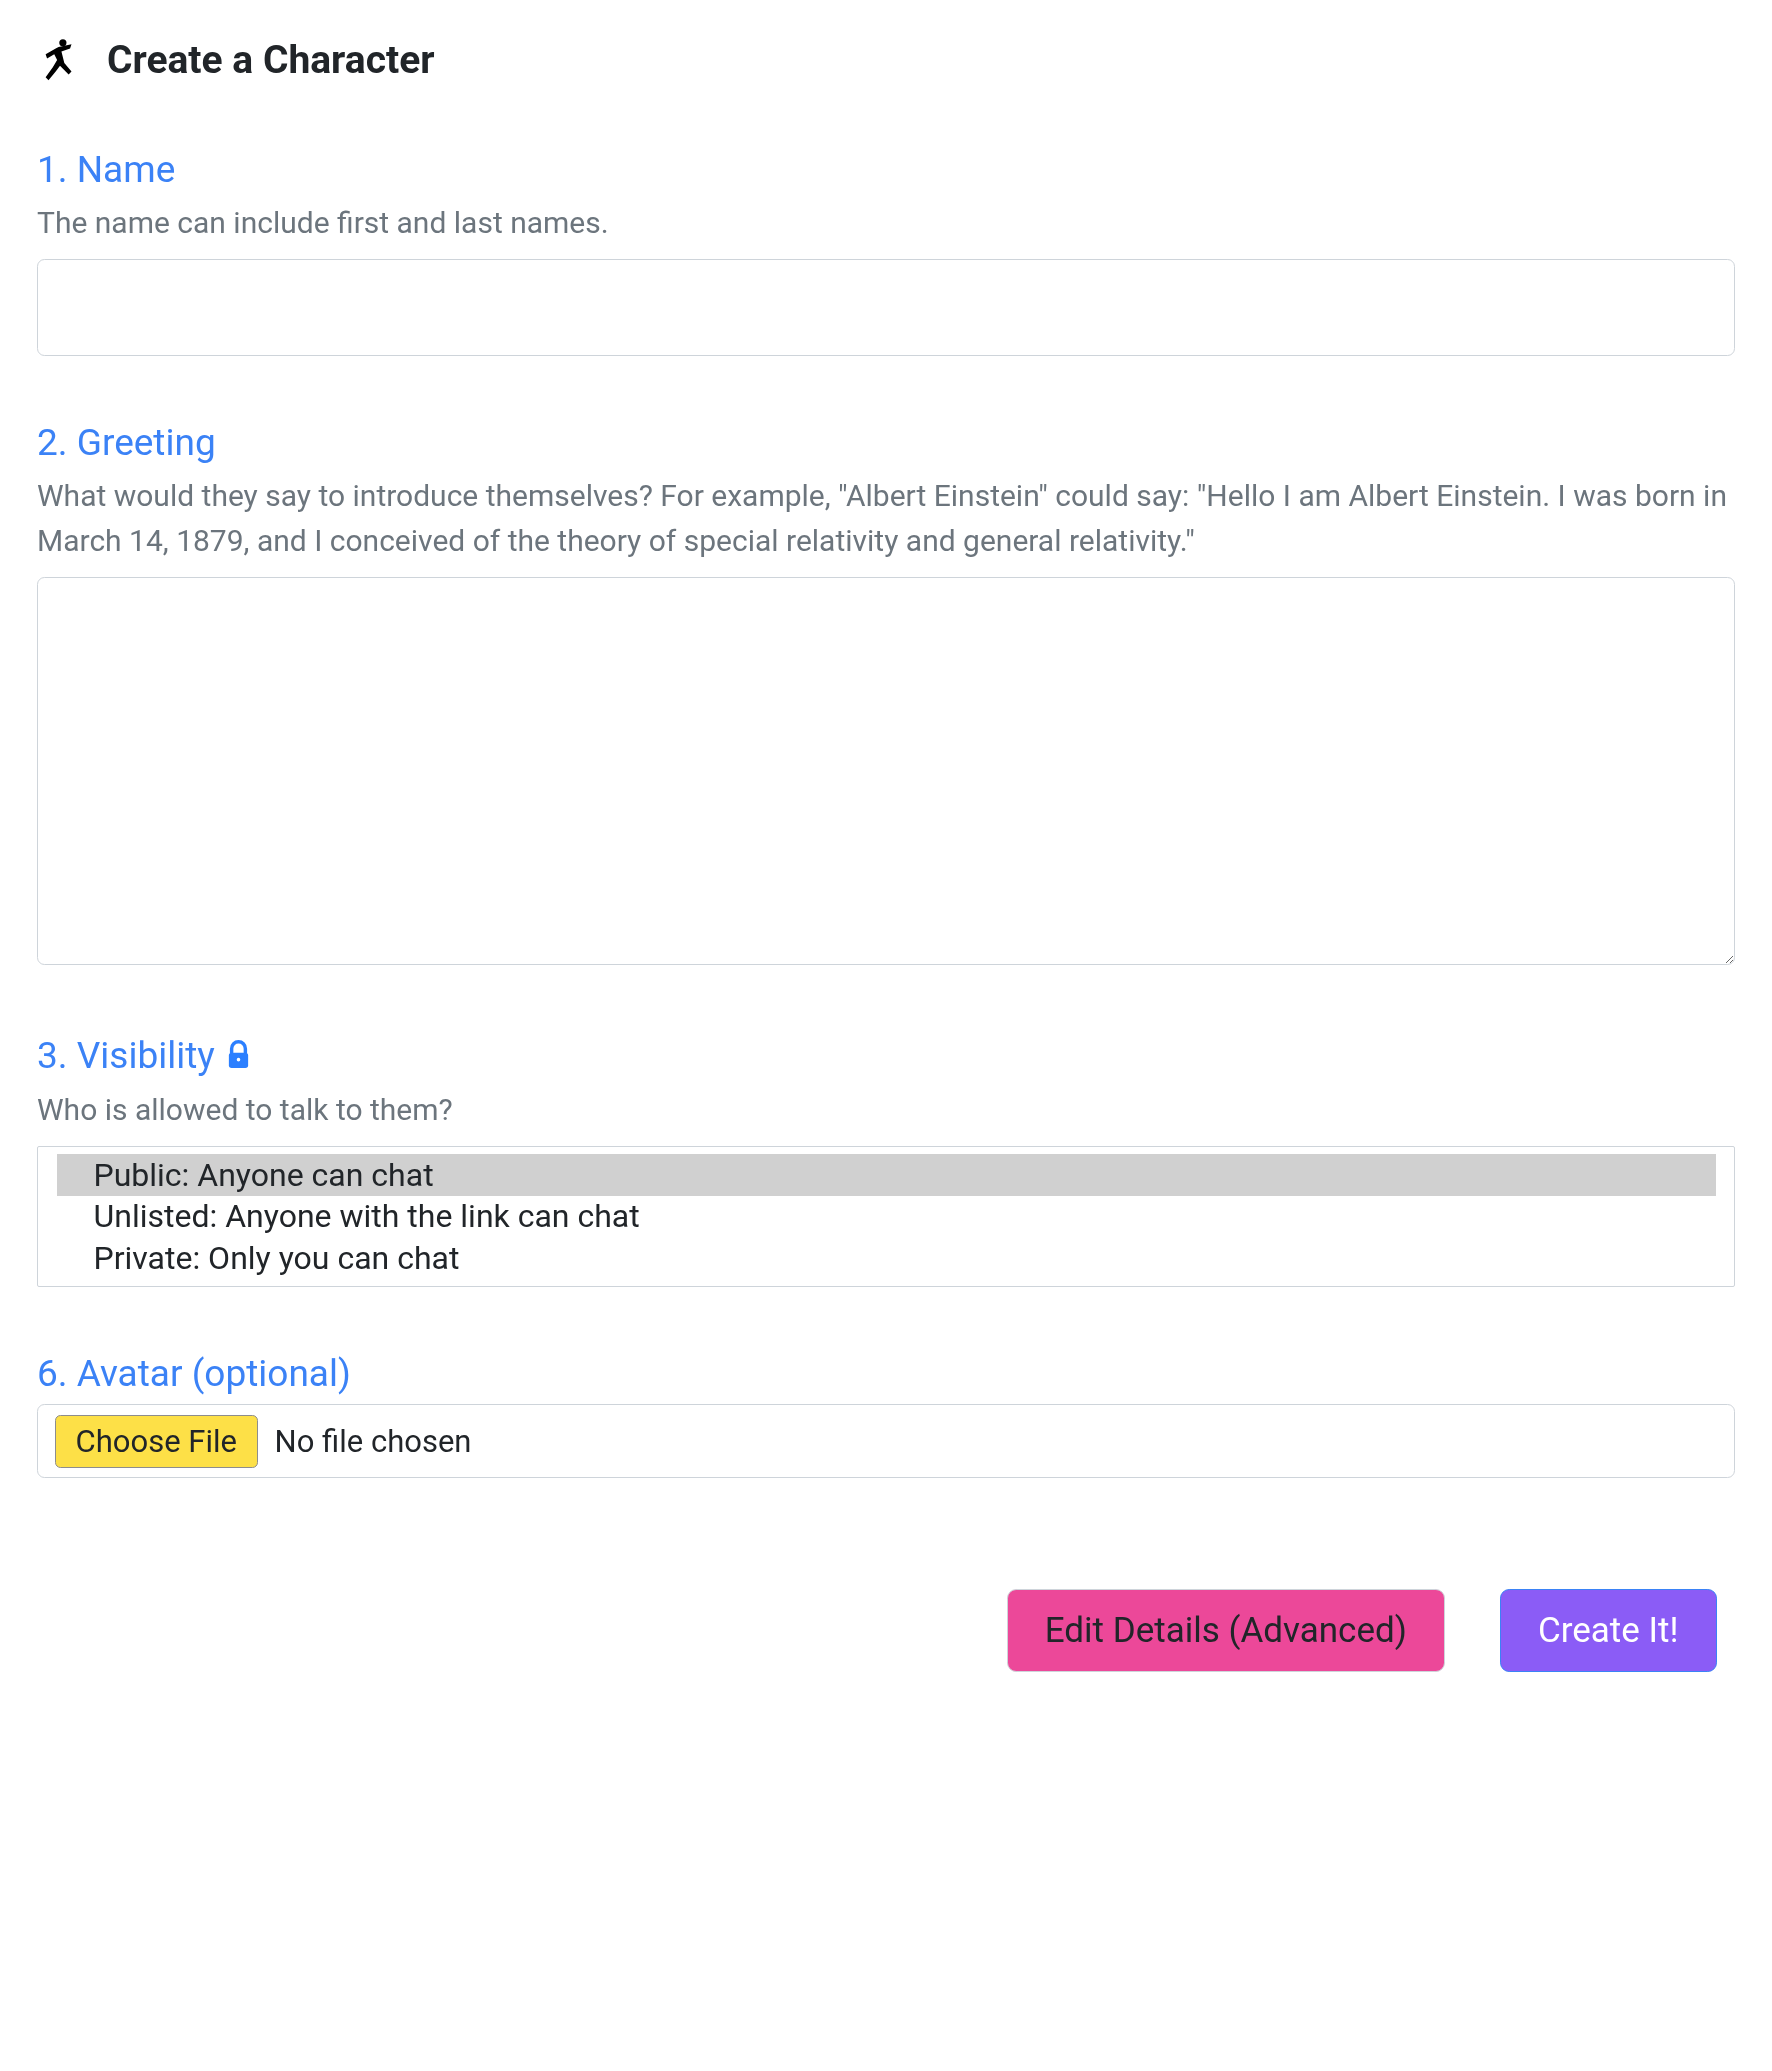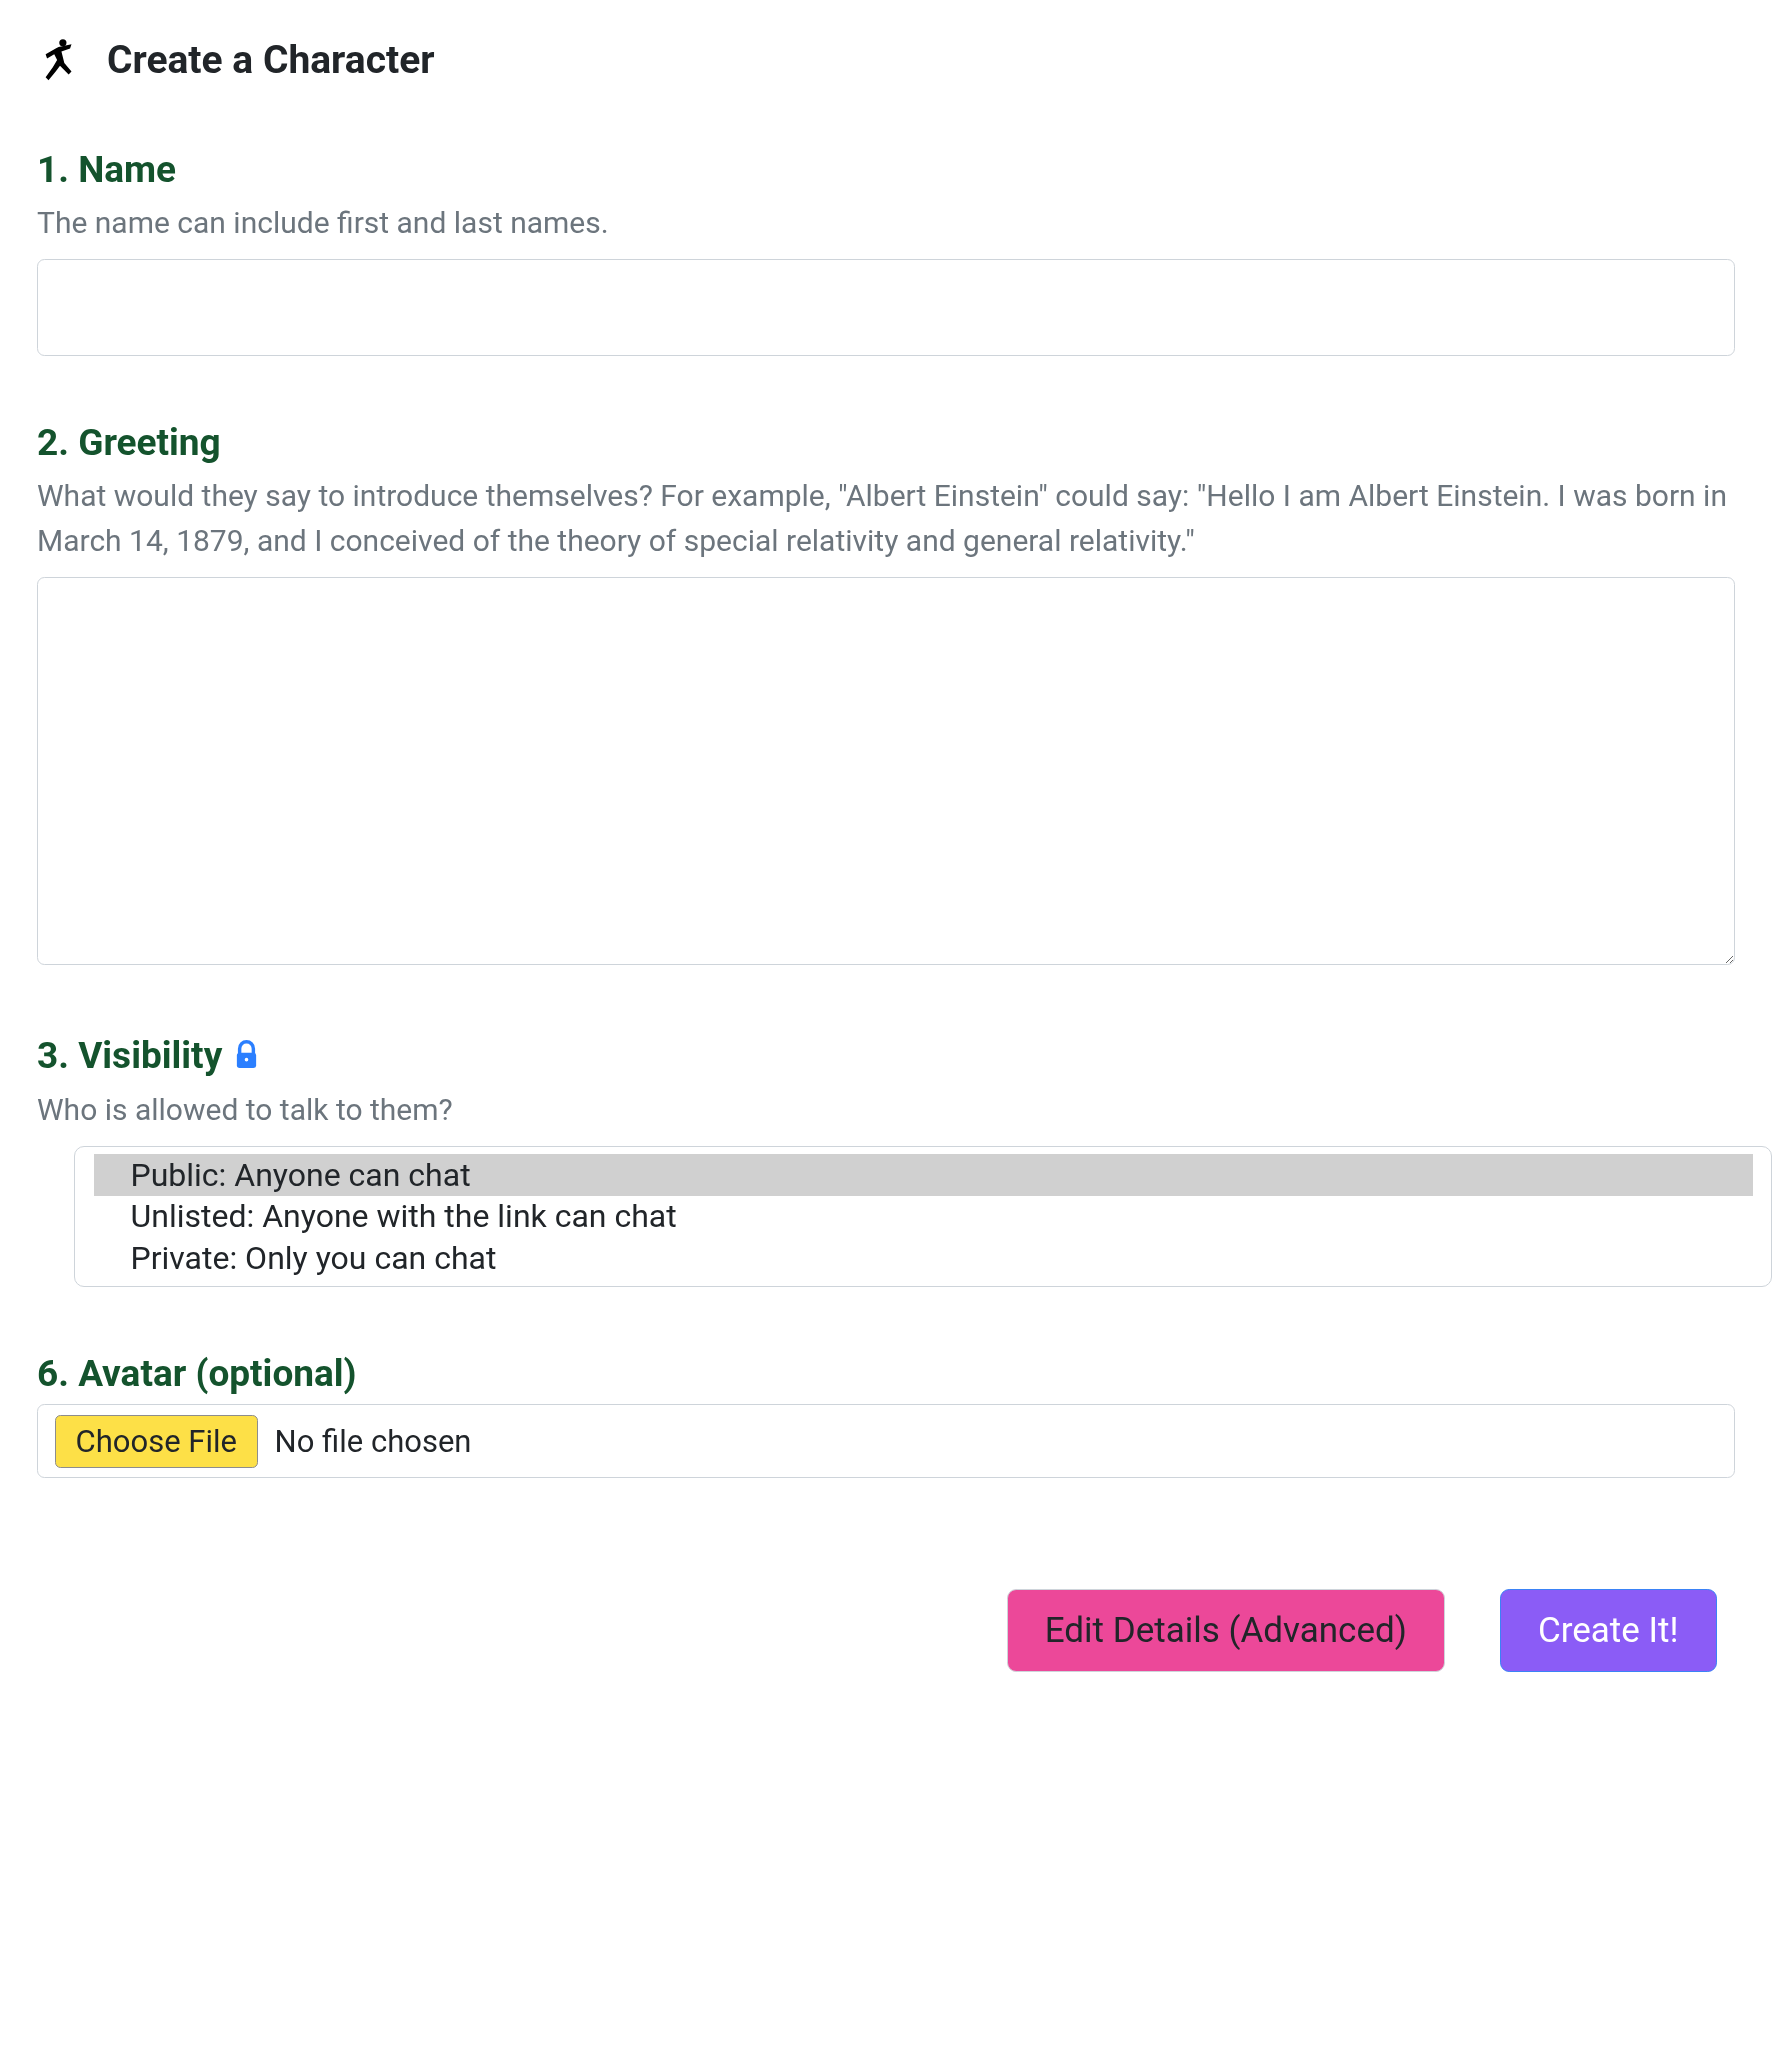--- a/index.html
+++ b/index.html
@@ -31,22 +31,22 @@
     .page-title {
       font-size: 39px;
       font-weight: 700;
       color: #212529;
     }
     .section {
       margin-bottom: 65px;
     }
     .section-title {
       font-size: 37px;
-      font-weight: 700;
-      color: #14532d;
+      font-weight: 400;
+      color: #3b82f6;
       margin-bottom: 9.2px;
       display: flex;
       align-items: center;
       gap: 7.4px;
     }
     .section-desc {
       font-size: 30px;
       color: #6c757d;
       line-height: 1.5;
       margin-bottom: 14px;
@@ -81,24 +81,23 @@
       align-items: center;
       justify-content: center;
     }
     .lock-icon svg {
       width: 33px;
       height: 33px;
     }
     .select-box {
       width: 100%;
       border: 0.9px solid #ced4da;
-      border-radius: 10px;
+      border-radius: 2px;
       padding: 7.4px 0;
       background: #fff;
-      margin-left: 37px;
     }
     .select-option {
       padding: 1.8px 37px;
       font-size: 32px;
       color: #212529;
       cursor: pointer;
     }
     .select-option.selected {
       background: #d0d0d0;
       margin: 0 18.5px;

